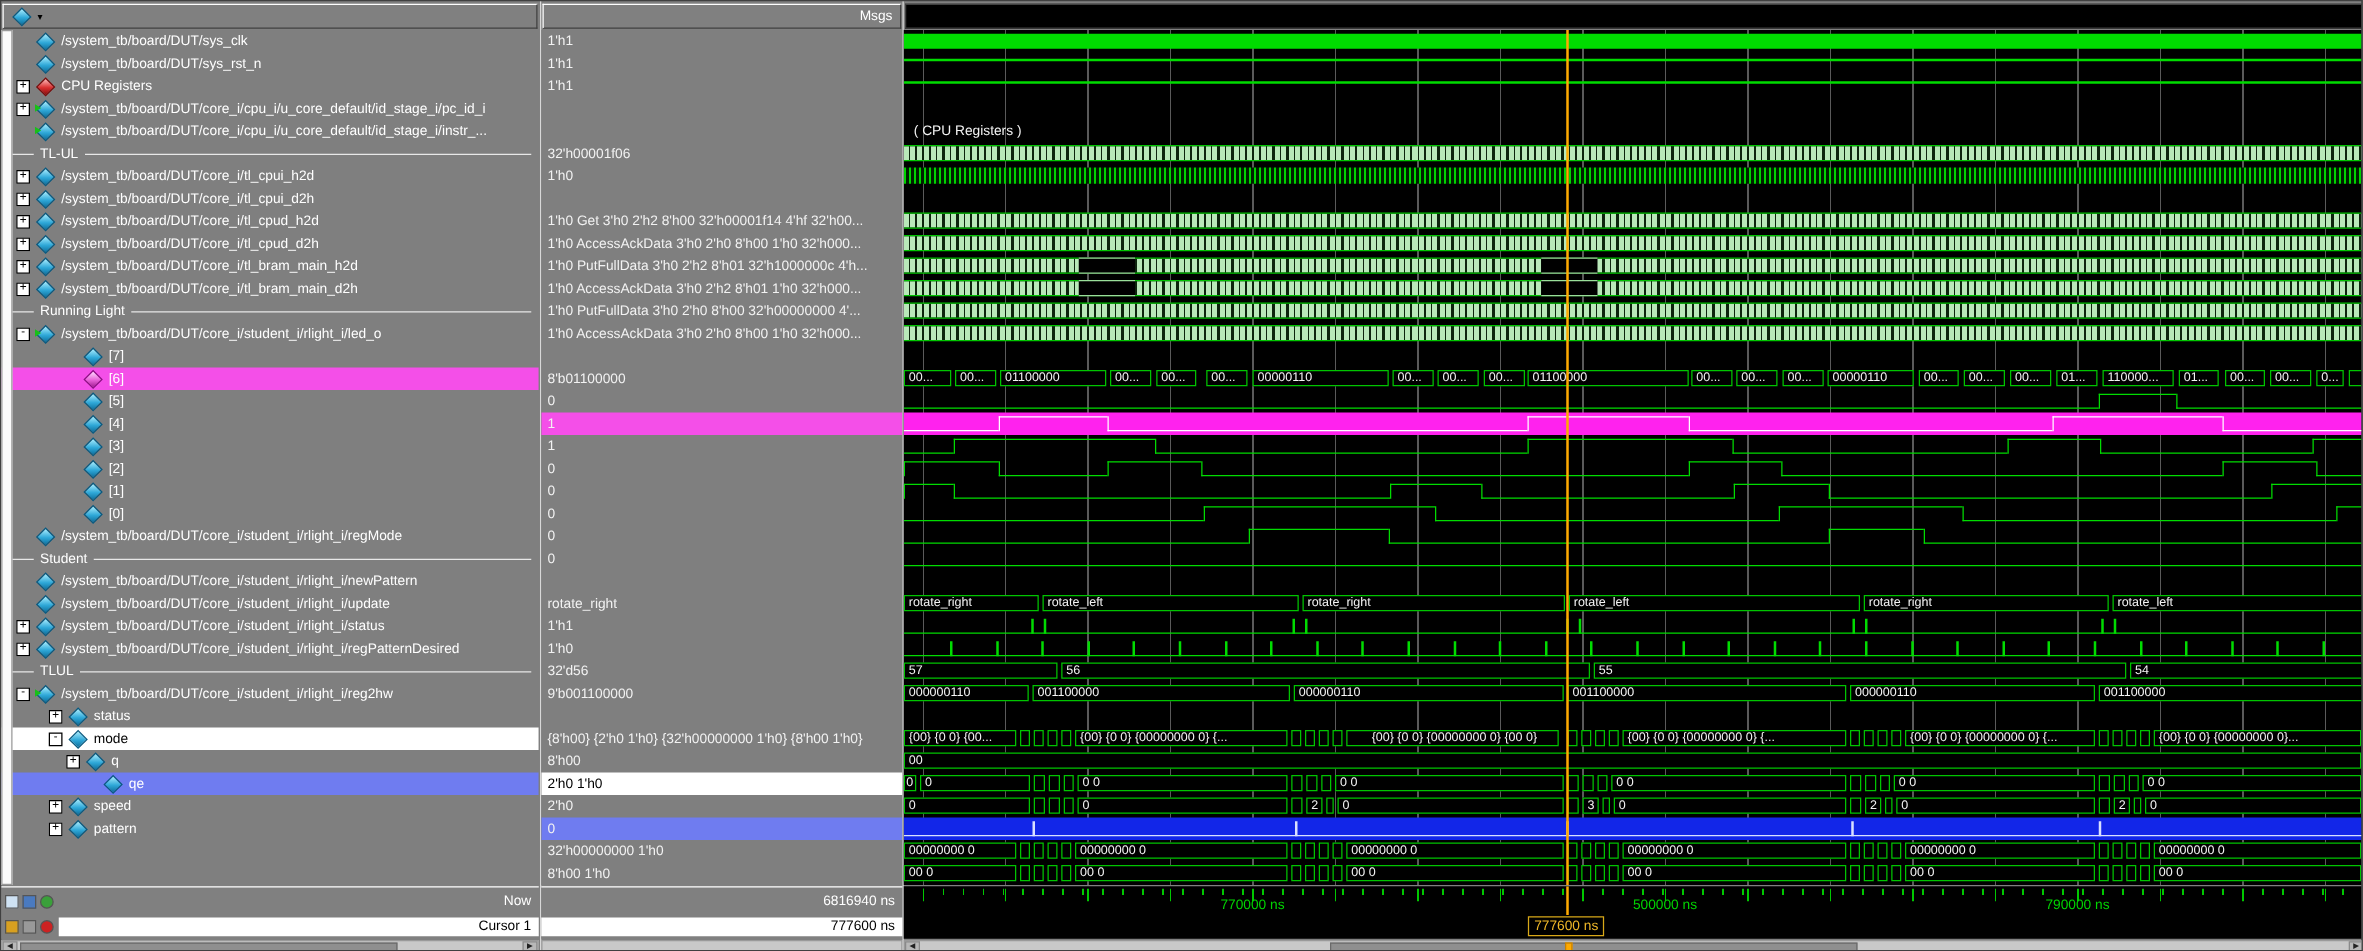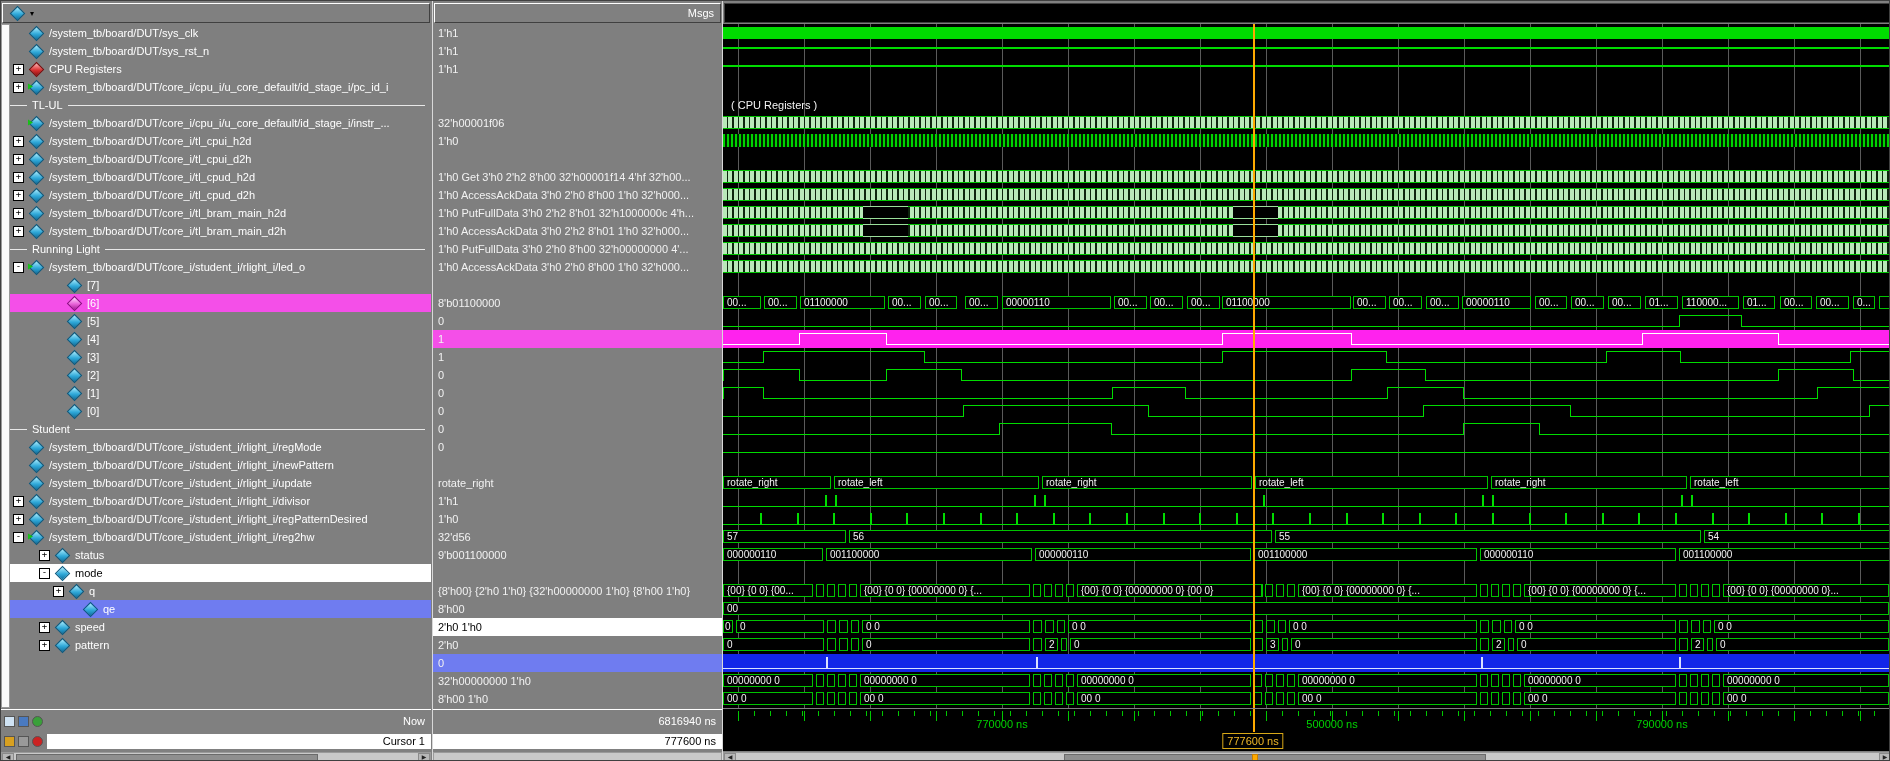--- a/index.html
+++ b/index.html
@@ -107,31 +107,31 @@
         <div class="row nrow">
           <span class="expand">+</span>
           <span class="diamond red"></span>
           <span>CPU Registers</span>
         </div>
         <div class="row nrow">
           <span class="expand">+</span>
           <span class="diamond arrowdot"></span>
           <span>/system_tb/board/DUT/core_i/cpu_i/u_core_default/id_stage_i/pc_id_i</span>
         </div>
+        <div class="row nrow">
+          <span style="width: 15px;"></span>
+          <span class="diamond arrowdot"></span>
+          <span>/system_tb/board/DUT/core_i/cpu_i/u_core_default/id_stage_i/instr_...</span>
+        </div>
         <div class="row nrow divider-row" style="padding-left: 0px;">
           <span class="dl"></span>
           <span>TL-UL</span>
           <span class="dr"></span>
         </div>
         <div class="row nrow">
-          <span style="width: 15px;"></span>
-          <span class="diamond arrowdot"></span>
-          <span>/system_tb/board/DUT/core_i/cpu_i/u_core_default/id_stage_i/instr_...</span>
-        </div>
-        <div class="row nrow">
           <span class="expand">+</span>
           <span class="diamond"></span>
           <span>/system_tb/board/DUT/core_i/tl_cpui_h2d</span>
         </div>
         <div class="row nrow">
           <span class="expand">+</span>
           <span class="diamond"></span>
           <span>/system_tb/board/DUT/core_i/tl_cpui_d2h</span>
         </div>
         <div class="row nrow">
@@ -197,49 +197,54 @@
         <div class="row nrow" style="padding-left: 50px;">
           <span style="width: 15px;"></span>
           <span class="diamond"></span>
           <span>[1]</span>
         </div>
         <div class="row nrow" style="padding-left: 50px;">
           <span style="width: 15px;"></span>
           <span class="diamond"></span>
           <span>[0]</span>
         </div>
+        <div class="row nrow">
+          <span style="width: 15px;"></span>
+          <span class="diamond"></span>
+          <span>/system_tb/board/DUT/core_i/student_i/rlight_i/regMode</span>
+        </div>
         <div class="row nrow divider-row" style="padding-left: 0px;">
           <span class="dl"></span>
           <span>Student</span>
           <span class="dr"></span>
         </div>
         <div class="row nrow">
           <span style="width: 15px;"></span>
           <span class="diamond"></span>
-          <span>/system_tb/board/DUT/core_i/student_i/rlight_i/regMode</span>
-        </div>
-        <div class="row nrow">
-          <span style="width: 15px;"></span>
-          <span class="diamond"></span>
           <span>/system_tb/board/DUT/core_i/student_i/rlight_i/newPattern</span>
         </div>
         <div class="row nrow">
           <span style="width: 15px;"></span>
           <span class="diamond"></span>
           <span>/system_tb/board/DUT/core_i/student_i/rlight_i/update</span>
         </div>
         <div class="row nrow">
           <span class="expand">+</span>
           <span class="diamond"></span>
-          <span>/system_tb/board/DUT/core_i/student_i/rlight_i/divisor</span>
+          <span>/system_tb/board/DUT/core_i/student_i/rlight_i/status</span>
         </div>
         <div class="row nrow">
           <span class="expand">+</span>
           <span class="diamond"></span>
           <span>/system_tb/board/DUT/core_i/student_i/rlight_i/regPatternDesired</span>
+        </div>
+        <div class="row nrow divider-row" style="padding-left: 0px;">
+          <span class="dl"></span>
+          <span>TLUL</span>
+          <span class="dr"></span>
         </div>
         <div class="row nrow">
           <span class="expand">-</span>
           <span class="diamond arrowdot"></span>
           <span>/system_tb/board/DUT/core_i/student_i/rlight_i/reg2hw</span>
         </div>
         <div class="row nrow" style="padding-left: 38px;">
           <span class="expand">+</span>
           <span class="diamond"></span>
           <span>status</span>
@@ -591,21 +596,21 @@
           <div class="seg" style="left: 0px; width: 90px;">{00} {0 0} {00...</div>
           <div class="seg" style="left: 93px; width: 8px; padding-left: 1px;"></div>
           <div class="seg" style="left: 104px; width: 8px; padding-left: 1px;"></div>
           <div class="seg" style="left: 115px; width: 8px; padding-left: 1px;"></div>
           <div class="seg" style="left: 126px; width: 8px; padding-left: 1px;"></div>
           <div class="seg" style="left: 137px; width: 170px;">{00} {0 0} {00000000 0} {...</div>
           <div class="seg" style="left: 310px; width: 8px; padding-left: 1px;"></div>
           <div class="seg" style="left: 321px; width: 8px; padding-left: 1px;"></div>
           <div class="seg" style="left: 332px; width: 8px; padding-left: 1px;"></div>
           <div class="seg" style="left: 343px; width: 8px; padding-left: 1px;"></div>
-          <div class="seg" style="left: 354px; width: 186px;">{00} {0 0} {00000000 0} {00 0}</div>
+          <div class="seg" style="left: 354px; width: 170px; text-align: center;">{00} {0 0} {00000000 0} {00 0}</div>
           <div class="seg" style="left: 531px; width: 8px; padding-left: 1px;"></div>
           <div class="seg" style="left: 542px; width: 8px; padding-left: 1px;"></div>
           <div class="seg" style="left: 553px; width: 8px; padding-left: 1px;"></div>
           <div class="seg" style="left: 564px; width: 8px; padding-left: 1px;"></div>
           <div class="seg" style="left: 575px; width: 179px;">{00} {0 0} {00000000 0} {...</div>
           <div class="seg" style="left: 757px; width: 8px; padding-left: 1px;"></div>
           <div class="seg" style="left: 768px; width: 8px; padding-left: 1px;"></div>
           <div class="seg" style="left: 779px; width: 8px; padding-left: 1px;"></div>
           <div class="seg" style="left: 790px; width: 8px; padding-left: 1px;"></div>
           <div class="seg" style="left: 801px; width: 152px;">{00} {0 0} {00000000 0} {...</div>

